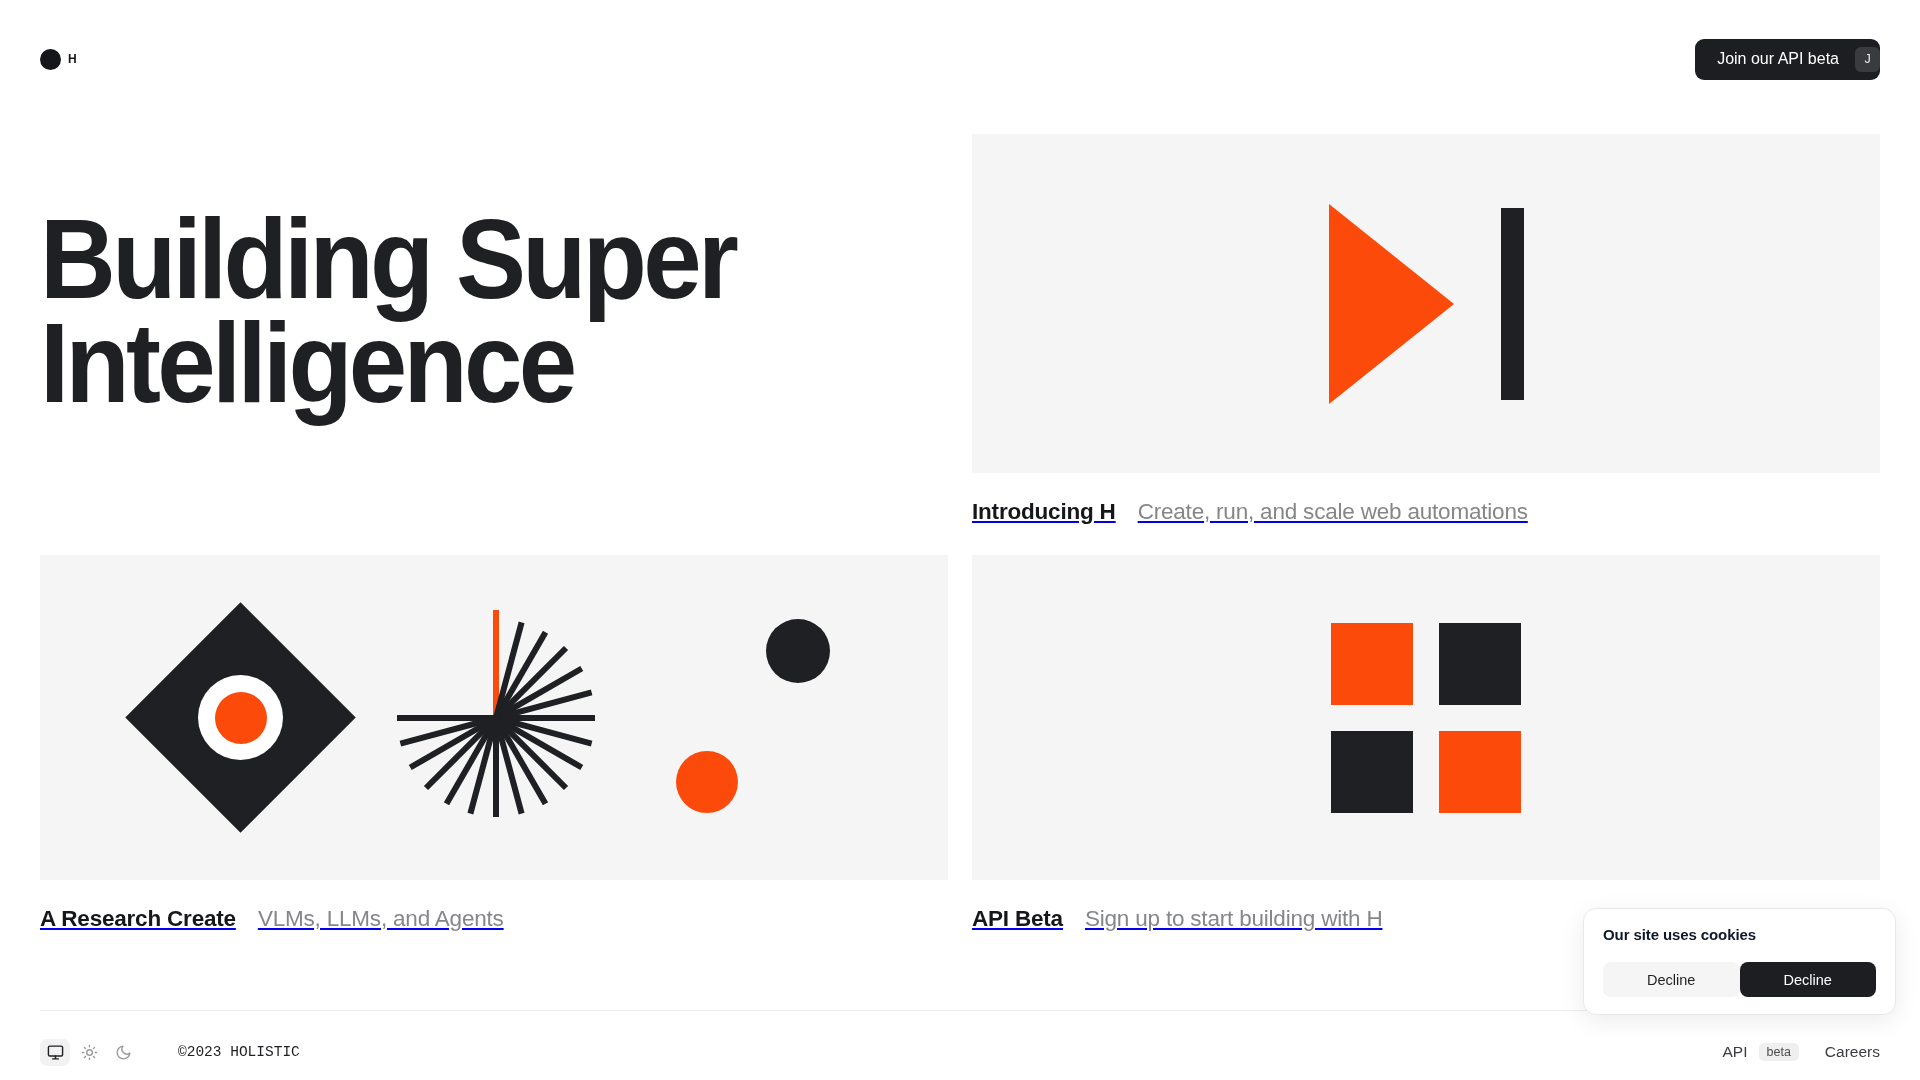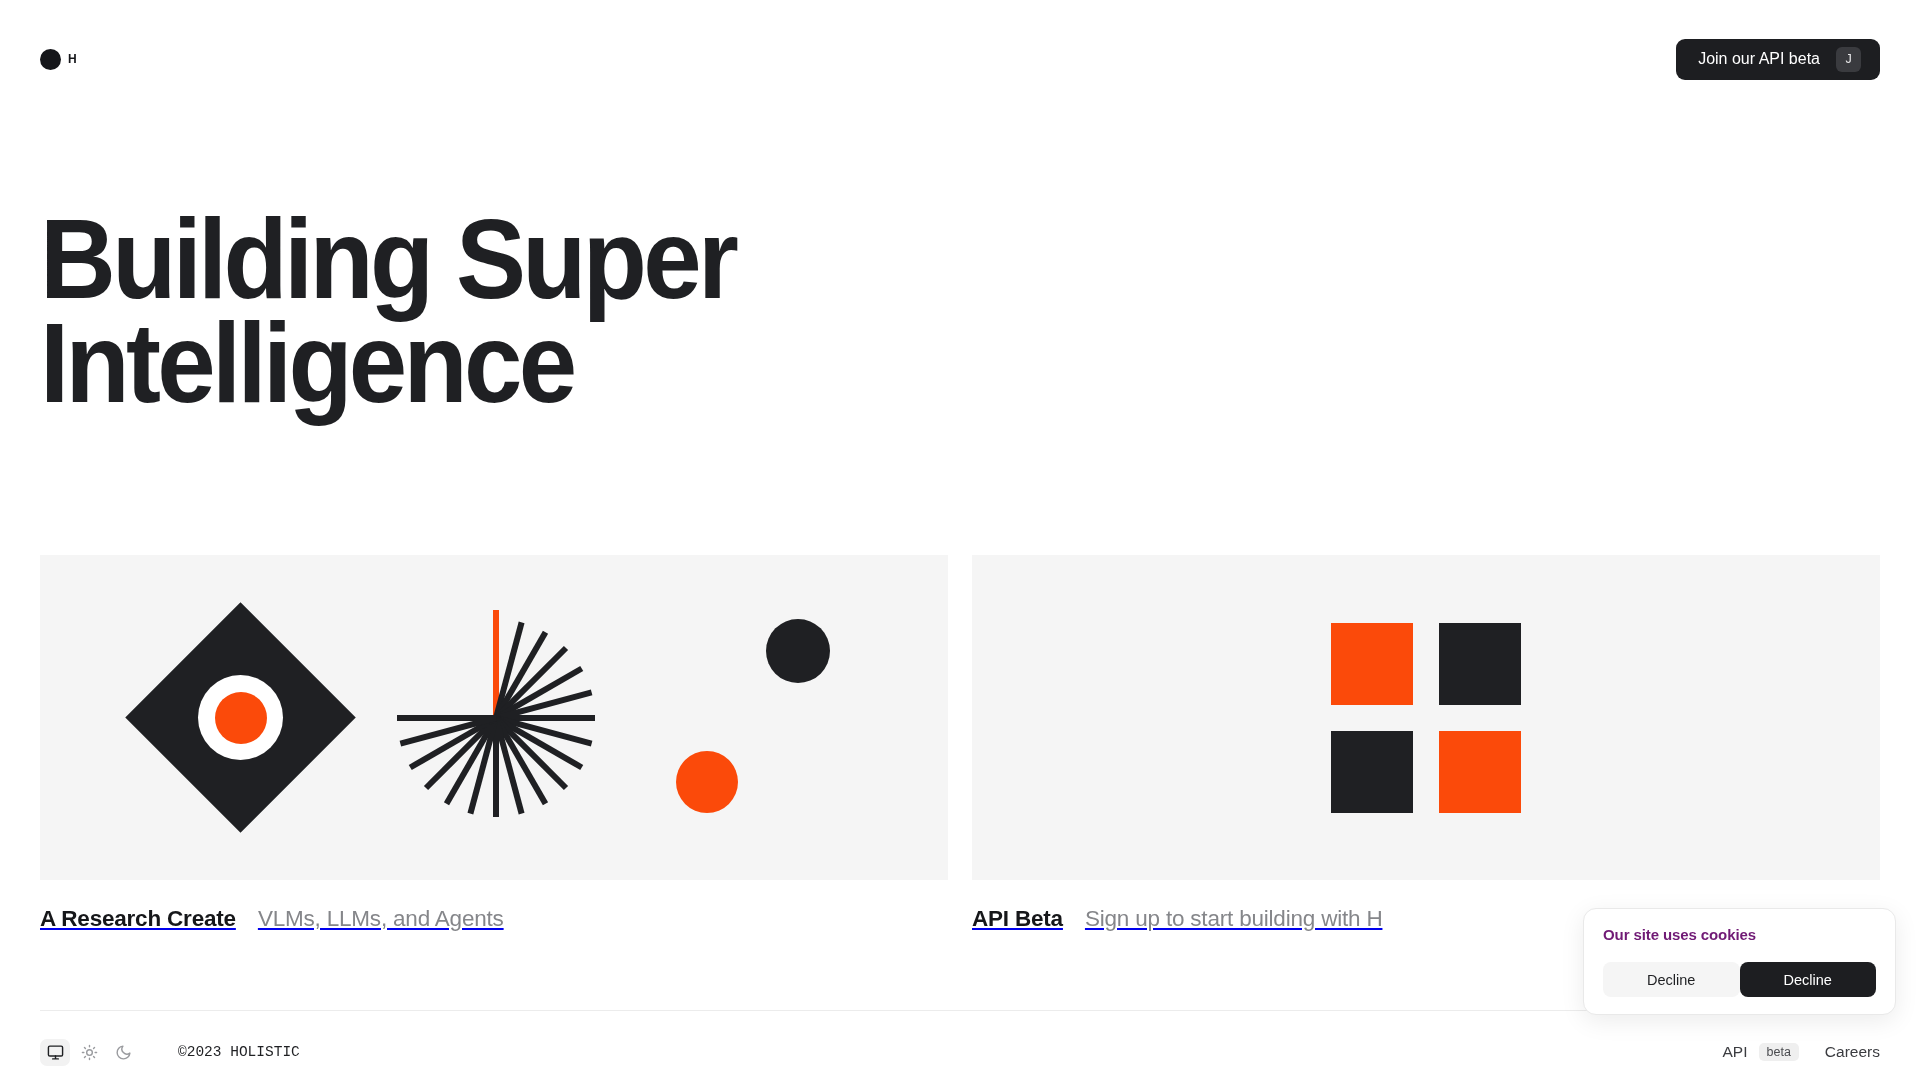--- a/index.html
+++ b/index.html
@@ -20,21 +20,21 @@
     padding:0 40px;
   }
   .logo { display:flex; align-items:center; gap:7px; }
   .logo-dot { width:21px; height:21px; border-radius:50%; background:#15161a; }
   .logo-mark { font-size:12px; font-weight:700; letter-spacing:.2px; color:#15161a; }
 
   .cta {
     display:flex; align-items:center; gap:16px;
     background:#1d1e21; color:#fff;
     border:none; border-radius:9px;
-    height:41px; padding:0 19px 0 22px;
+    height:41px; padding:0 0 0 22px;
     font-family:"Liberation Sans", sans-serif;
     font-size:16px; cursor:pointer;
   }
   .cta-label { font-size:16px; line-height:1; }
   .kbd {
     display:inline-flex; align-items:center; justify-content:center;
     width:25px; height:25px; border-radius:6px;
     background:#3a3b3f; color:#e9e9ea;
     font-size:12.5px; line-height:1;
   }
@@ -157,21 +157,21 @@
   }
 
   
   .cookie {
     position:absolute; left:1583px; top:908px; width:313px;
     background:#ffffff; border:1px solid #e9e9e9; border-radius:13px;
     box-shadow:0 6px 24px rgba(0,0,0,.08);
     padding:17px 19px 17px;
     z-index:20;
   }
-  .cookie-title { font-size:15px; font-weight:700; color:#701a75; margin-bottom:8px; letter-spacing:-0.1px; }
+  .cookie-title { font-size:15px; font-weight:700; color:#0f172a; margin-bottom:8px; letter-spacing:-0.1px; }
   .cookie-body { font-size:14.3px; line-height:1.42; color:#76777b; }
   .cookie-body a { color:#76777b; text-decoration:underline; }
   .cookie-actions { display:flex; margin-top:19px; }
   .btn {
     flex:1; height:35px; border:none; border-radius:8px;
     font-family:"Liberation Sans", sans-serif; font-size:14.5px; cursor:pointer;
   }
   .btn-decline { background:#f5f5f5; color:#1f2023; }
   .btn-accept  { background:#1d1e21; color:#ffffff; }
 </style>
@@ -189,20 +189,32 @@
       <span class="cta-label">Join our API beta</span>
       <span class="kbd">J</span>
     </button>
   </header>
 
   <h1 class="hero-title">
     <span>Building Super</span>
     <span>Intelligence</span>
   </h1>
 
+  <a class="card" id="card-intro" href="#">
+    <div class="card-media">
+      <div class="play-wrap">
+        <span class="play-tri"></span>
+        <span class="play-bar"></span>
+      </div>
+    </div>
+    <div class="card-caption">
+      <span class="t">Introducing H</span>
+      <span class="s">Create, run, and scale web automations</span>
+    </div>
+  </a>
 
   <a class="card" id="card-research" href="#">
     <div class="card-media">
       <div class="research-wrap">
         <div class="diamond">
           <div class="diamond-inner">
             <div class="diamond-core"></div>
           </div>
         </div>
         <div class="radial">

